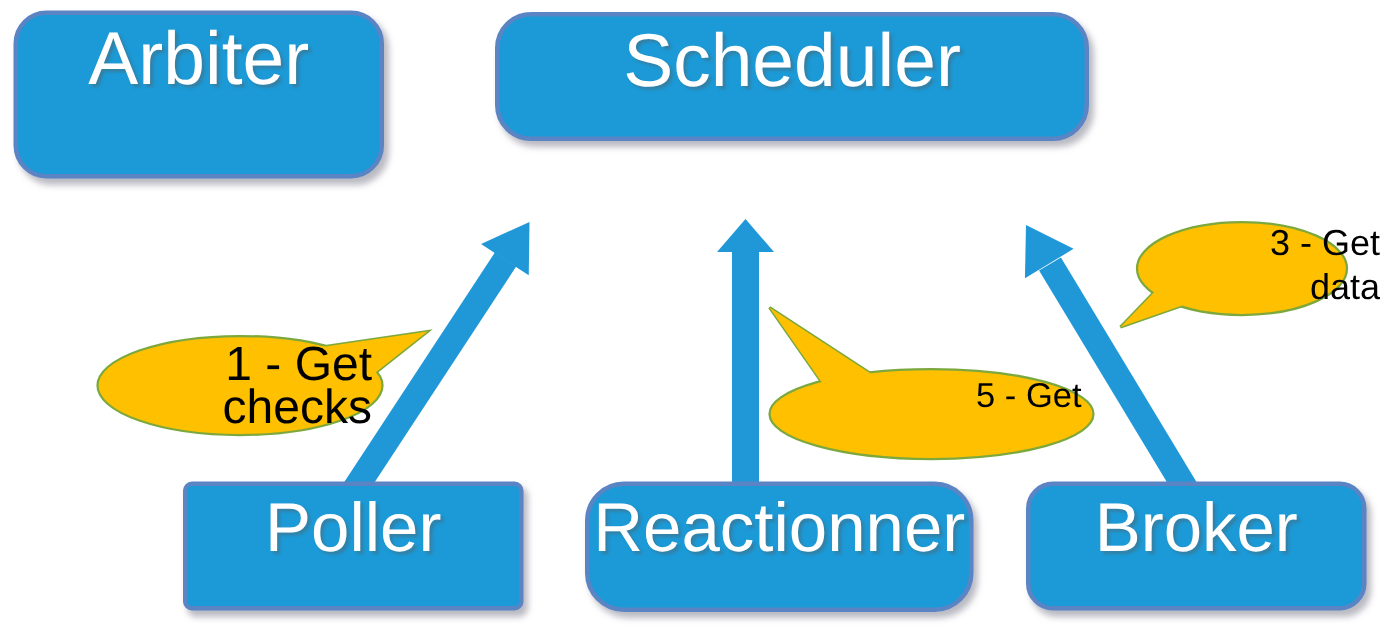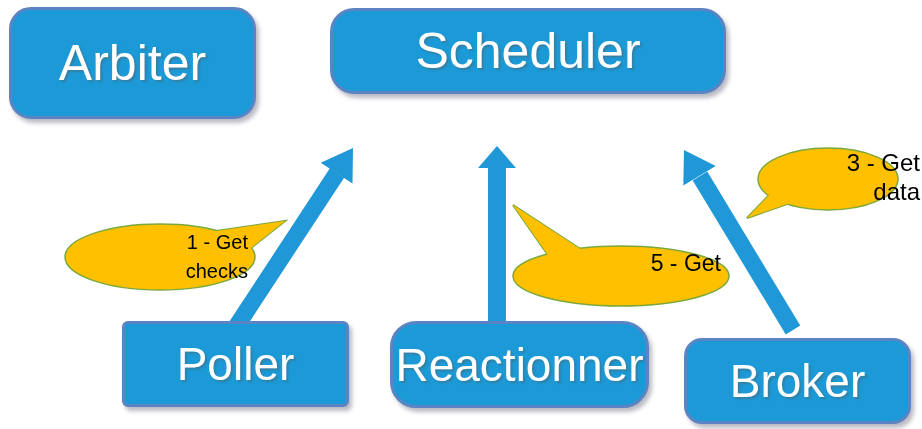--- a/index.html
+++ b/index.html
@@ -13,52 +13,52 @@
   .layer{position:absolute;left:0;top:0;width:922px;height:429px;}
   svg.layer{z-index:1;}
 
   
   .node{
     position:absolute;
     box-sizing:border-box;
     background:var(--node-fill,#1B9AD7);
     border:3px solid var(--node-border,#5B84C4);
     box-shadow:3px 4px 4px rgba(140,140,155,.6);
-    display:flex;align-items:center;justify-content:center;
+    display:flex;align-items:flex-start;justify-content:center;
     z-index:2;
   }
   .node .label{
     color:var(--node-text,#fff);
     text-shadow:2px 2px 2px rgba(90,90,90,.4);
     white-space:nowrap;
   }
   .node-arbiter     {left:9px;   top:7px;   width:247px; height:112px; border-radius:22px;}
   .node-scheduler   {left:330px; top:8px;   width:396px; height:86px; border-radius:24px;}
   .node-poller      {left:122px; top:321px; width:227px; height:86px;  border-radius:6px;}
   .node-reactionner {left:390px; top:321px; width:259px; height:87px;  border-radius:26px;}
-  .node-broker      {left:684px; top:338px; width:227px; height:86px;  border-radius:18px;}
+  .node-broker      {left:684px; top:321px; width:227px; height:86px;  border-radius:18px;}
   .node-arbiter .label, .node-scheduler .label{font-size:50px;}
   .node-poller .label, .node-reactionner .label, .node-broker .label{font-size:46px;}
 
   
   .arrow-shaft{stroke:var(--arrow,#2098D8);fill:none;}
   .arrow-head{fill:var(--arrow,#2098D8);stroke:none;}
 
   
   .callout-tail{fill:var(--callout-fill,#FFC000);stroke:var(--callout-border,#7CA83D);stroke-width:2;}
   .callout-body{fill:var(--callout-fill,#FFC000);stroke:var(--callout-border,#7CA83D);stroke-width:1.5;}
   .callout-tail-cover{fill:var(--callout-fill,#FFC000);stroke:none;}
 
   
   .callout-text{
     position:absolute;z-index:3;
     color:var(--callout-text,#000);
     text-align:right;
   }
-  .callout-text-1{left:68px;  top:228px; width:180px; font-size:20px; line-height:29px;}
+  .callout-text-1{left:68px;  top:228px; width:180px; font-size:32px; line-height:29px;}
   .callout-text-2{left:521px; top:249px; width:200px; font-size:23px; line-height:28px;}
   .callout-text-3{left:740px; top:148px; width:180px; font-size:24px; line-height:29px;}
 </style>
 </head>
 <body>
 
 <div class="canvas">
 
   <svg class="layer" viewBox="0 0 922 429" xmlns="http://www.w3.org/2000/svg">
 

